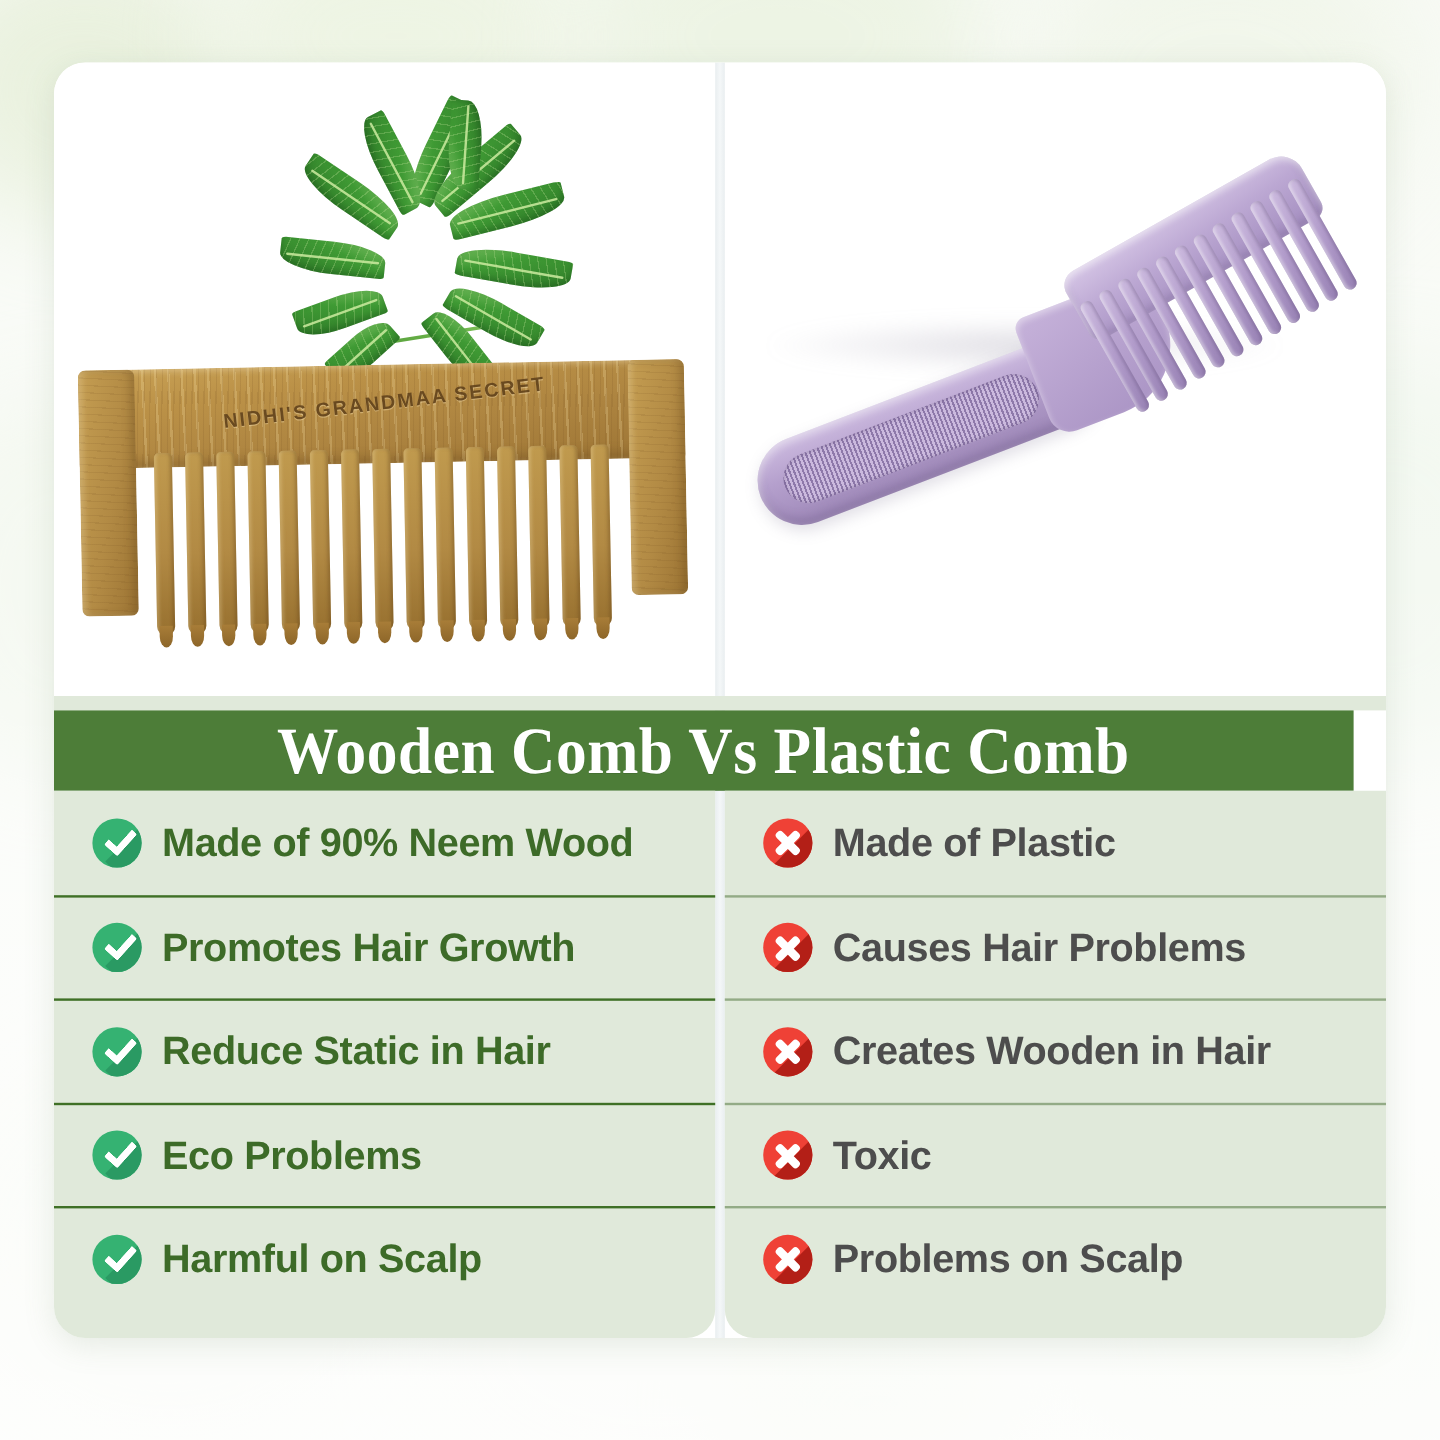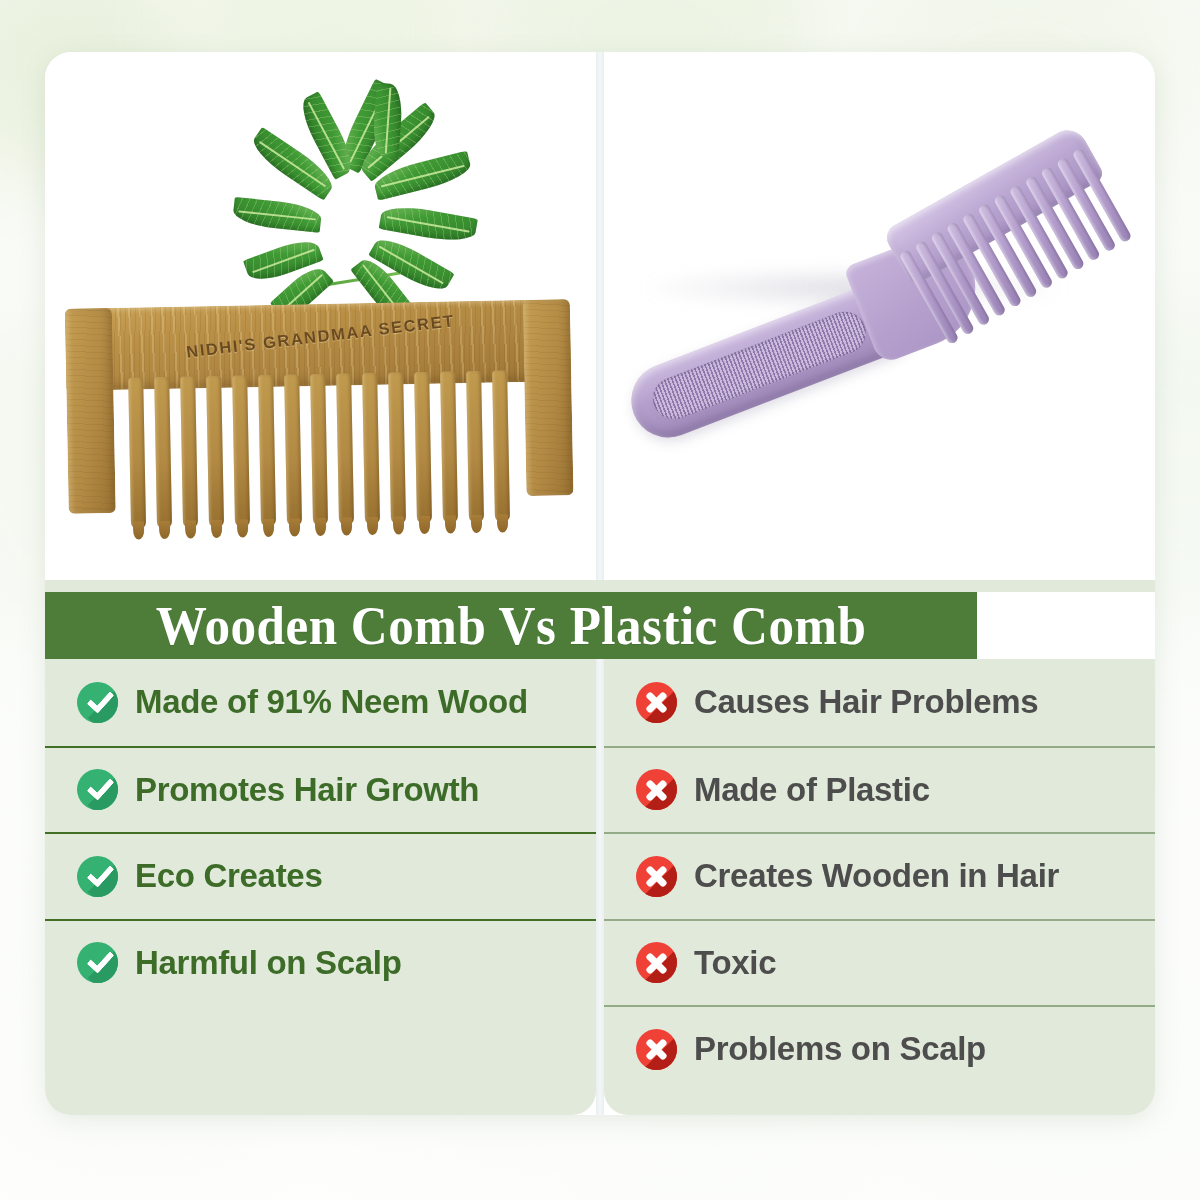--- a/index.html
+++ b/index.html
@@ -123,21 +123,21 @@
   }
   .pshadow{
     position:absolute;left:30px;top:214px;width:440px;height:44px;border-radius:50%;
     background:radial-gradient(ellipse at center,rgba(150,145,165,.30),rgba(255,255,255,0) 70%);
     filter:blur(7px);
   }
 
   
   .titlestrip{position:absolute;left:0;top:528px;width:1110px;height:12px;background:#e0e9da;}
   .titlebar{
-    position:absolute;left:0;top:540px;width:932px;height:67px;background:#4d7d38;
+    position:absolute;left:0;top:540px;width:1083px;height:67px;background:#4d7d38;
     display:flex;align-items:center;justify-content:center;
   }
   .titlebar h1{
     margin:0;color:#ffffff;
     font-family:"Liberation Serif", serif;
     font-weight:700;font-size:55px;line-height:1;
     letter-spacing:.5px;
     transform:scaleX(.93);
     text-shadow:0 1px 0 rgba(0,0,0,.10);
     white-space:nowrap;
@@ -273,61 +273,68 @@
     </div>
 
     <div class="cmp">
 
       <div class="col left">
         <div class="row">
           <span class="ico ok">
               <i class="sh"></i>
               <i class="mark"></i>
             </span>
-          <span class="label">Made of 91% Neem Wood</span>
+          <span class="label">Made of 90% Neem Wood</span>
         </div>
         <div class="row">
           <span class="ico ok">
               <i class="sh"></i>
               <i class="mark"></i>
             </span>
           <span class="label">Promotes Hair Growth</span>
         </div>
         <div class="row">
           <span class="ico ok">
               <i class="sh"></i>
               <i class="mark"></i>
             </span>
-          <span class="label">Eco Creates</span>
+          <span class="label">Reduce Static in Hair</span>
+        </div>
+        <div class="row">
+          <span class="ico ok">
+              <i class="sh"></i>
+              <i class="mark"></i>
+            </span>
+          <span class="label">Eco Problems</span>
         </div>
         <div class="row">
           <span class="ico ok">
               <i class="sh"></i>
               <i class="mark"></i>
             </span>
           <span class="label">Harmful on Scalp</span>
         </div>
       </div>
 
       <div class="col right">
         <div class="row">
           <span class="ico no">
               <i class="sh"></i>
               <i class="b1"></i>
               <i class="b2"></i>
             </span>
+          <span class="label">Made of Plastic</span>
+        </div>
+        <div class="row">
+          <span class="ico no">
+              <i class="sh"></i>
+              <i class="b1"></i>
+              <i class="b2"></i>
+            </span>
           <span class="label">Causes Hair Problems</span>
-        </div>
-        <div class="row">
-          <span class="ico no">
-              <i class="sh"></i>
-              <i class="b1"></i>
-              <i class="b2"></i>
-            </span>
-          <span class="label">Made of Plastic</span>
         </div>
         <div class="row">
           <span class="ico no">
               <i class="sh"></i>
               <i class="b1"></i>
               <i class="b2"></i>
             </span>
           <span class="label">Creates Wooden in Hair</span>
         </div>
         <div class="row">

